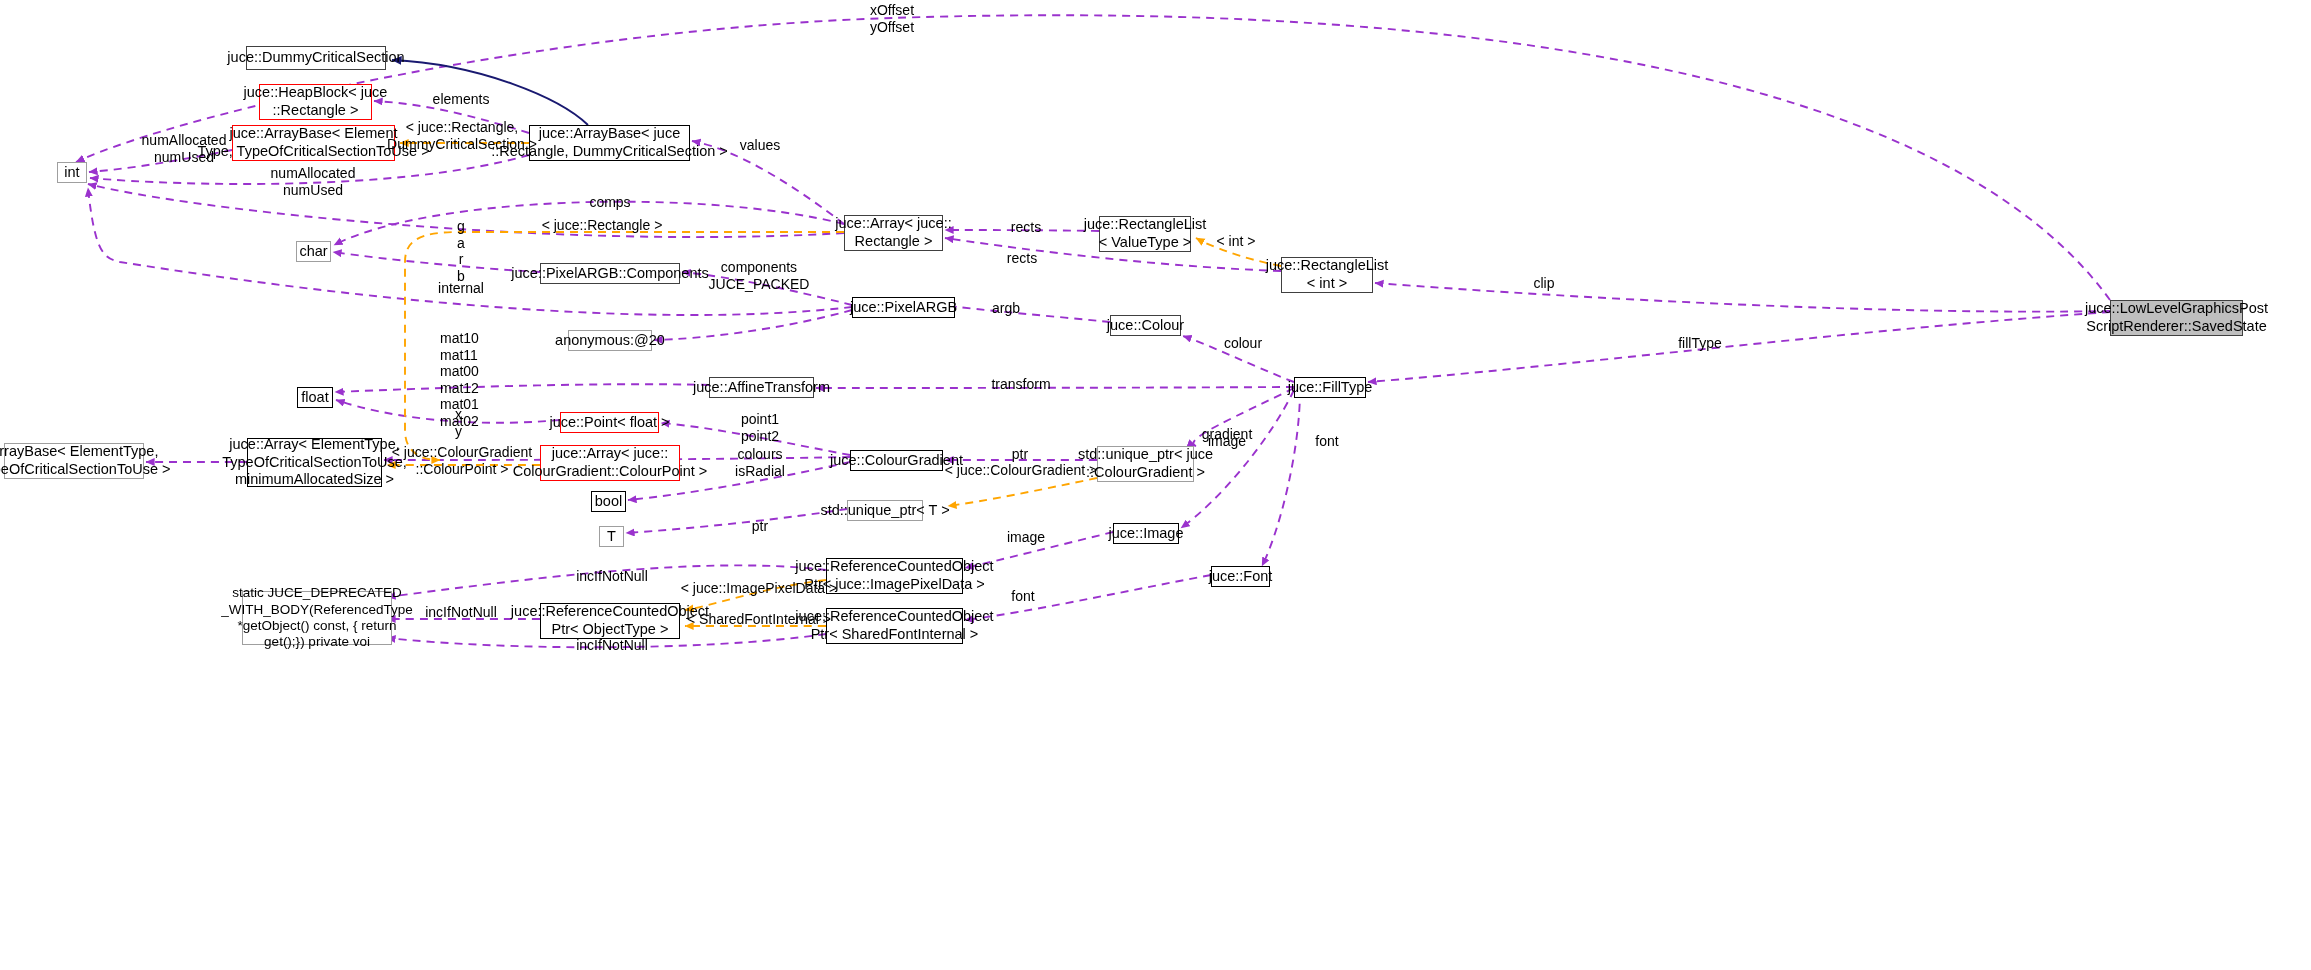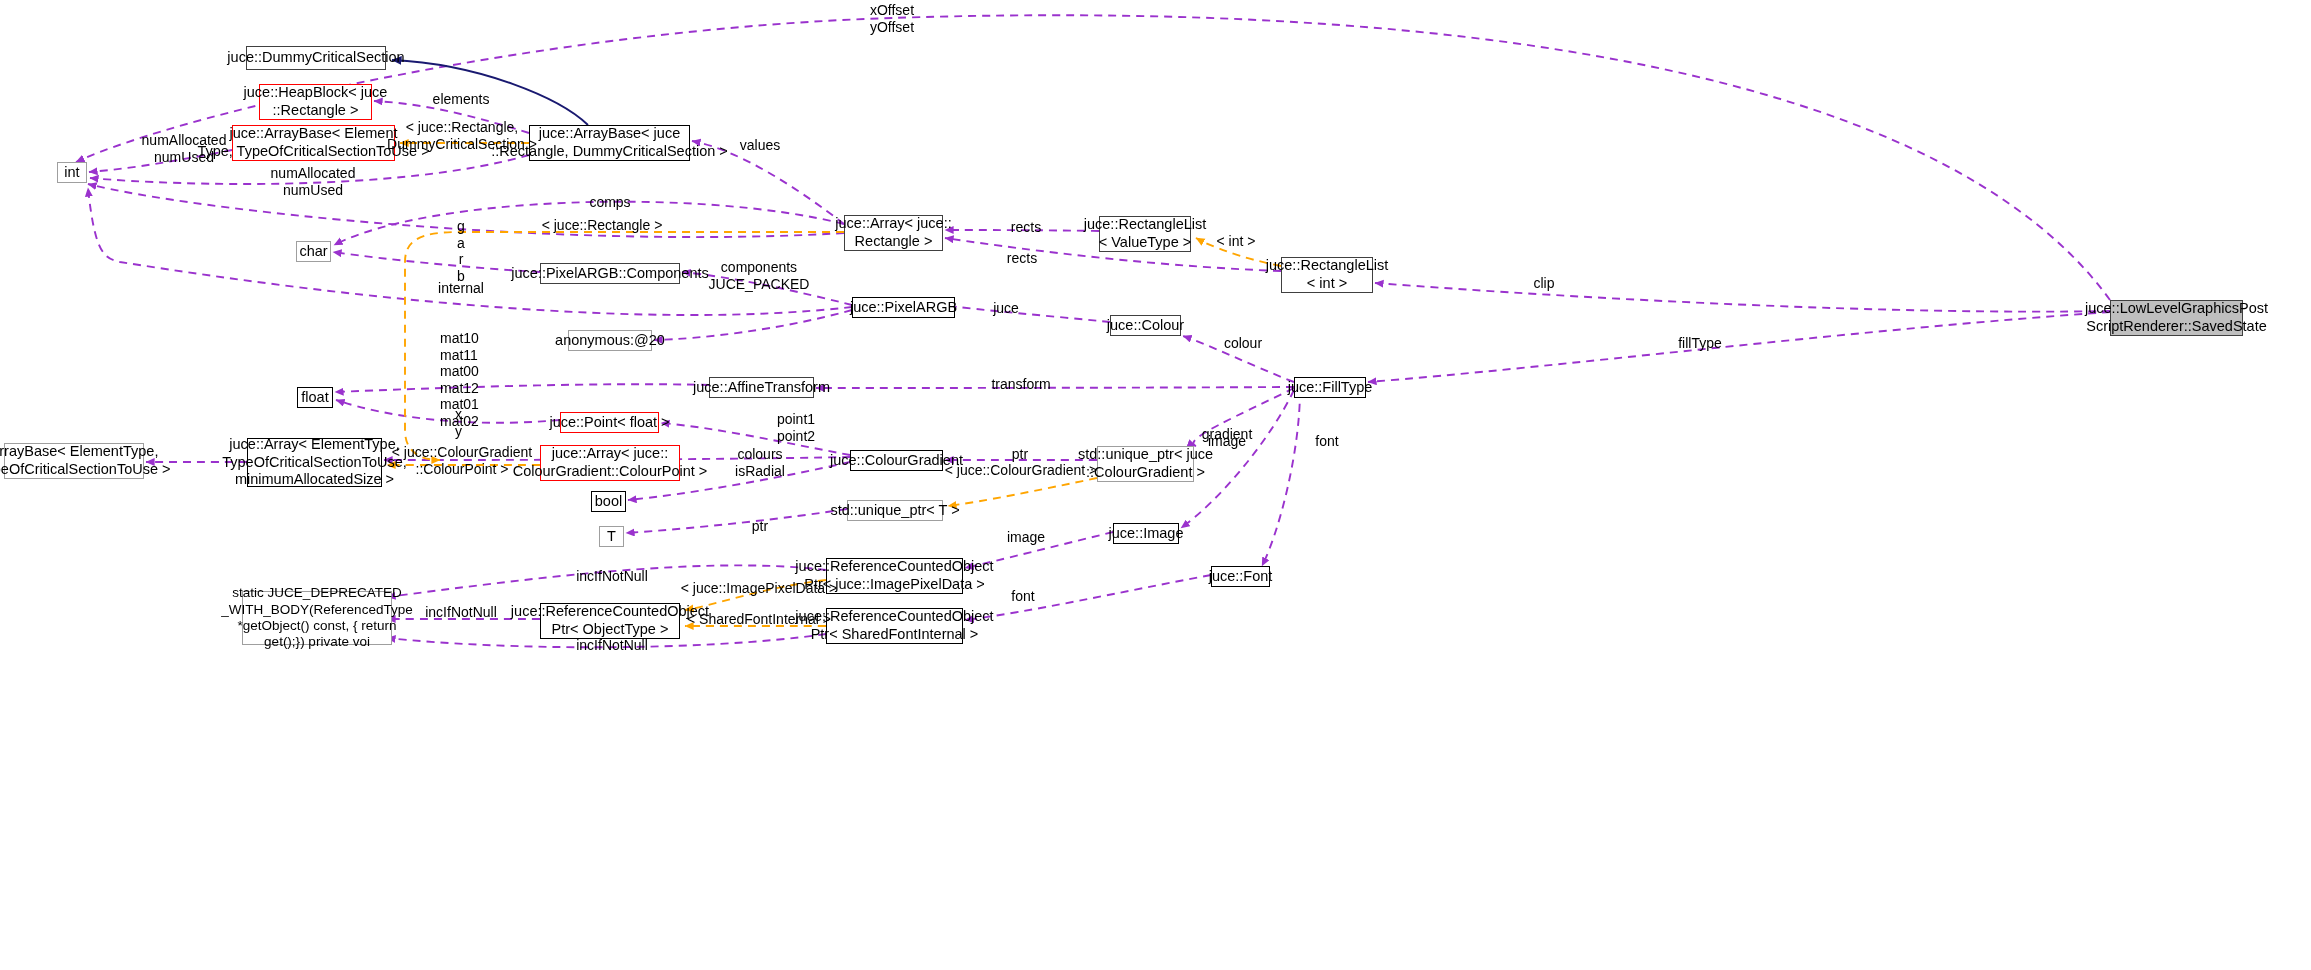--- a/index.html
+++ b/index.html
@@ -195,21 +195,21 @@
 TypeOfCriticalSectionToUse &gt;</div>
   <div class="node black-border" style="left:247px;  top:438px; width:135px; height:49px;">juce::Array&lt; ElementType,
 TypeOfCriticalSectionToUse,
 minimumAllocatedSize &gt;</div>
   <div class="node red-border" style="left:540px;  top:445px; width:140px; height:36px;">juce::Array&lt; juce::
 ColourGradient::ColourPoint &gt;</div>
   <div class="node black-border" style="left:850px;  top:450px; width:93px;  height:21px;">juce::ColourGradient</div>
   <div class="node gray-border" style="left:1097px; top:446px; width:97px;  height:36px;">std::unique_ptr&lt; juce
 ::ColourGradient &gt;</div>
   <div class="node black-border" style="left:591px;  top:491px; width:35px;  height:21px;">bool</div>
-  <div class="node gray-border" style="left:847px;  top:500px; width:96px;  height:21px;">std::unique_ptr&lt; T &gt;</div>
+  <div class="node gray-border" style="left:847px;  top:500px; width:76px;  height:21px;">std::unique_ptr&lt; T &gt;</div>
   <div class="node gray-border" style="left:599px;  top:526px; width:25px;  height:21px;">T</div>
   <div class="node black-border" style="left:1113px; top:523px; width:66px;  height:21px;">juce::Image</div>
   <div class="node black-border" style="left:826px;  top:558px; width:137px; height:36px;">juce::ReferenceCountedObject
 Ptr&lt; juce::ImagePixelData &gt;</div>
   <div class="node black-border" style="left:1211px; top:566px; width:59px;  height:21px;">juce::Font</div>
   <div class="node gray-border" style="left:242px;  top:591px; width:150px; height:54px; font-size:13.5px;">static JUCE_DEPRECATED
 _WITH_BODY(ReferencedType
 *getObject() const, { return
 get();}) private voi</div>
   <div class="node black-border" style="left:540px;  top:603px; width:140px; height:36px;">juce::ReferenceCountedObject
@@ -233,32 +233,32 @@
 r
 b</div>
   <div class="edge-label" style="left:602px;  top:217px;">&lt; juce::Rectangle &gt;</div>
   <div class="edge-label" style="left:1026px; top:219px;">rects</div>
   <div class="edge-label" style="left:1236px; top:233px;">&lt; int &gt;</div>
   <div class="edge-label" style="left:1022px; top:250px;">rects</div>
   <div class="edge-label" style="left:759px;  top:259px;">components
 JUCE_PACKED</div>
   <div class="edge-label" style="left:461px;  top:280px;">internal</div>
   <div class="edge-label" style="left:1544px; top:275px;">clip</div>
-  <div class="edge-label" style="left:1006px; top:300px;">juce</div>
+  <div class="edge-label" style="left:1006px; top:300px;">argb</div>
   <div class="edge-label" style="left:1243px; top:335px;">colour</div>
   <div class="edge-label" style="left:1700px; top:335px;">fillType</div>
   <div class="edge-label la-left" style="left:440px; top:330px;">mat10
 mat11
 mat00
 mat12
 mat01
 mat02</div>
   <div class="edge-label" style="left:1021px; top:376px;">transform</div>
   <div class="edge-label" style="left:1227px; top:426px;">gradient</div>
-  <div class="edge-label" style="left:760px;  top:411px;margin-left:36px;">point1
+  <div class="edge-label" style="left:760px;  top:411px;">point1
 point2</div>
   <div class="edge-label la-left" style="left:455px; top:406px;">x
 y</div>
   <div class="edge-label" style="left:462px;  top:444px;">&lt; juce::ColourGradient
 ::ColourPoint &gt;</div>
   <div class="edge-label" style="left:1020px; top:446px;">ptr</div>
   <div class="edge-label" style="left:1227px; top:433px;">image</div>
   <div class="edge-label" style="left:760px;  top:446px;">colours
 isRadial</div>
   <div class="edge-label" style="left:1021px; top:462px;">&lt; juce::ColourGradient &gt;</div>

